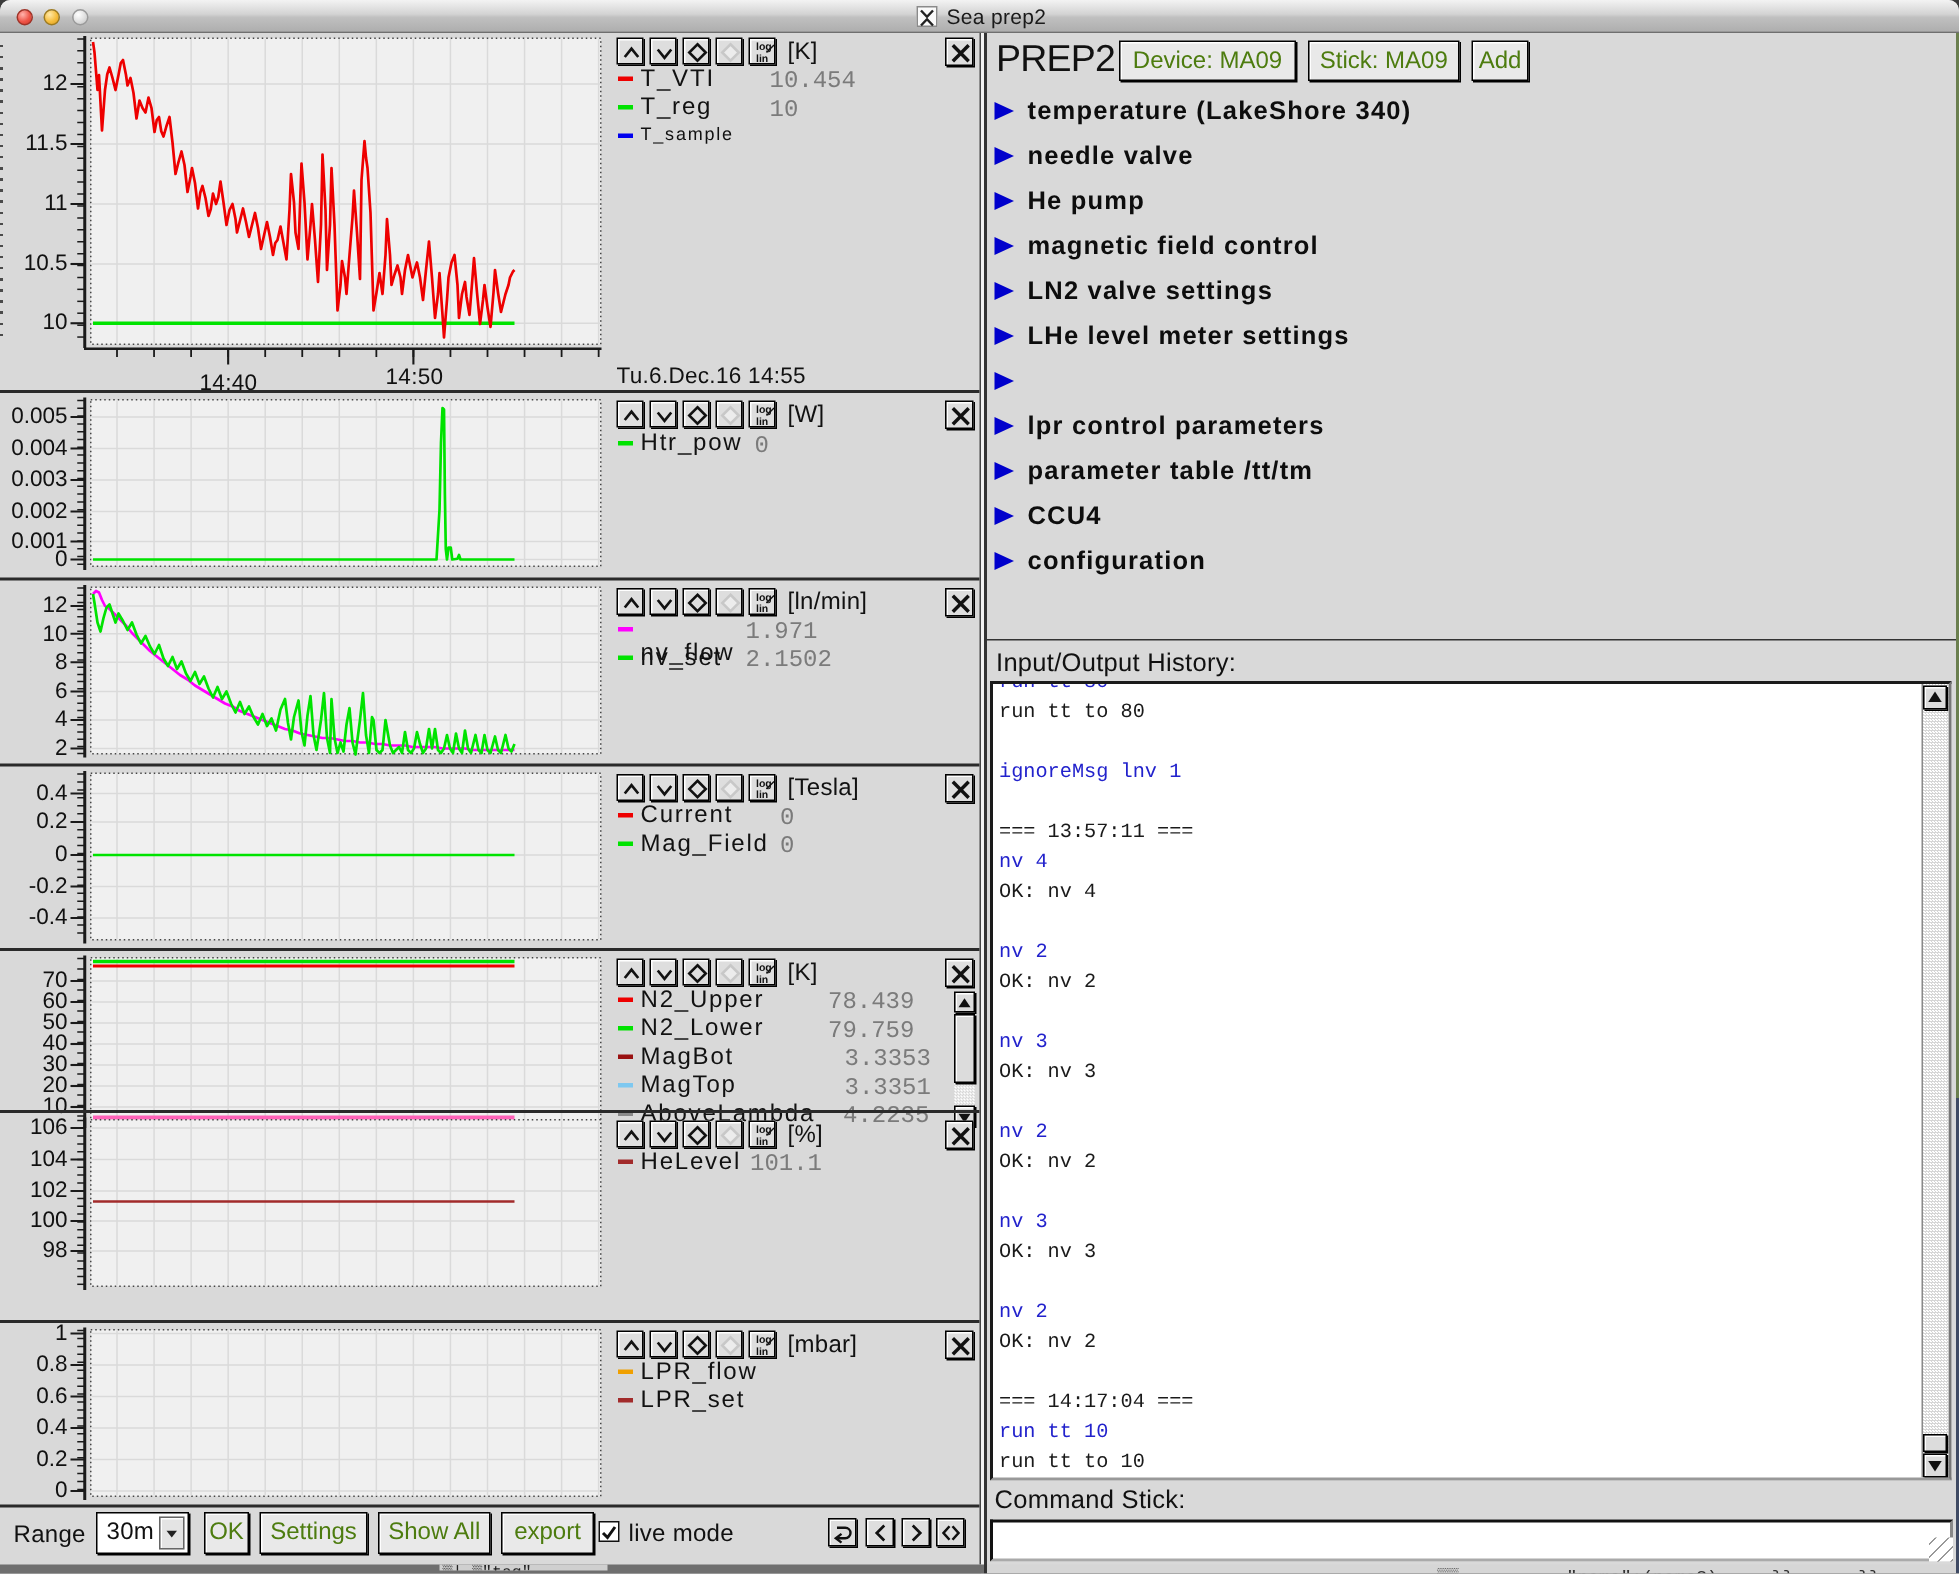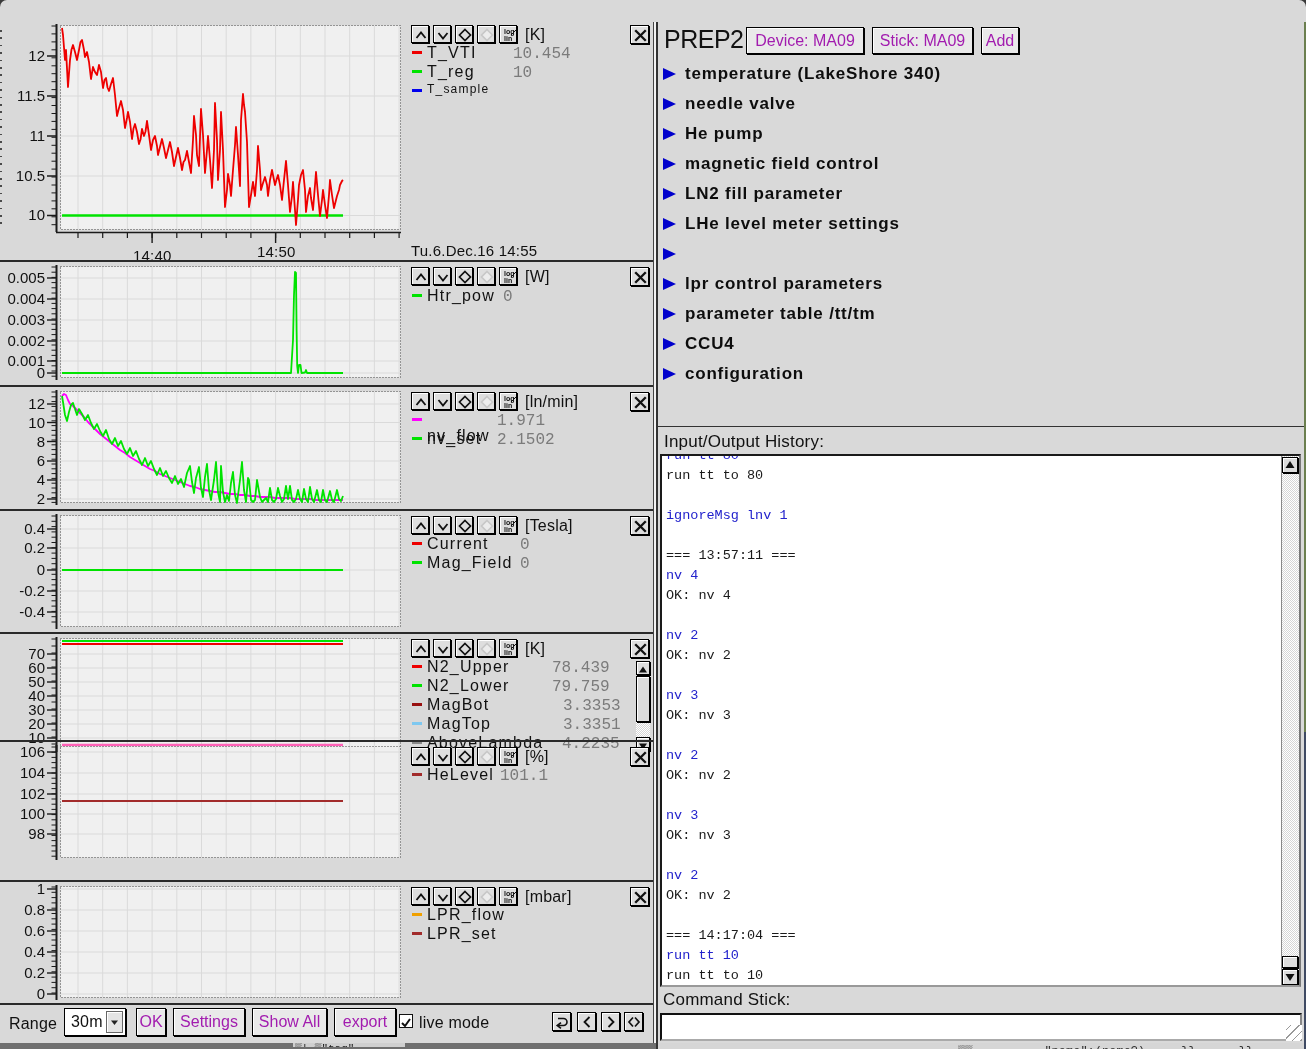--- a/index.html
+++ b/index.html
@@ -8,30 +8,39 @@
 .titlebar{position:absolute;left:0;top:0;width:1306px;height:22px;
  background:linear-gradient(#f3f3f3,#d3d3d3 45%,#c0c0c0 55%,#aeaeae);border-bottom:1px solid #6f6f6f}
 .tl{position:absolute;top:6px;width:11px;height:11px;border-radius:50%}
 .txt{position:absolute;color:#111;white-space:pre;letter-spacing:0.2px}
 .val{position:absolute;color:#7b7b7b;font-family:"Liberation Mono",monospace;font-size:16px;white-space:pre}
 .yl{position:absolute;right:608px;width:50px;text-align:right;font-size:15px;color:#111}
 .panel{position:absolute;left:0;width:653px}
 .sep{position:absolute;left:0;width:653px;height:2px;background:#2a2a2a}
 .mb{position:absolute;background:#dedede;border:1px solid #000;
  box-shadow:1px 1px 0 0 #000,inset 1px 1px 0 #fff}
-.btn{position:absolute;background:#e9e9e9;border:1px solid #000;color:#a21caf;
+.btn{position:absolute;background:#e9e9e9;border:1px solid #000;color:#4d7c0f;
  box-shadow:1px 1px 0 0 #000,inset 1px 1px 0 #fff;text-align:center}
 .stipple{background-image:conic-gradient(#fff 25%,#d6d6d6 0 50%,#fff 0 75%,#d6d6d6 0);background-size:2px 2px}
 .sbtn{position:absolute;background:#dcdcdc;border:1px solid #000;box-shadow:1px 1px 0 0 #000,inset 1px 1px 0 #fff}
 .mono{font-family:"Liberation Mono",monospace}
 .tri{width:0;height:0;border-left:13px solid #0000cc;border-top:6px solid transparent;border-bottom:6px solid transparent;position:absolute}
 .item{position:absolute;left:27px;font-size:17px;letter-spacing:0.8px;font-weight:bold;color:#0d0d0d;white-space:pre}
 </style></head><body>
 <div class="window">
 
+<div class="titlebar">
+<div class="tl" style="left:11px;background:radial-gradient(circle at 35% 30%,#ffb3ac,#ee5548 55%,#d2372a);border:1px solid #9e3328"></div>
+<div class="tl" style="left:29px;background:radial-gradient(circle at 35% 30%,#ffe9a8,#f5bd3e 55%,#dd9e20);border:1px solid #9d7b22"></div>
+<div class="tl" style="left:48px;background:radial-gradient(circle at 35% 30%,#ffffff,#dcdcdc 60%,#c2c2c2);border:1px solid #9a9a9a"></div>
+<div style="position:absolute;left:611px;top:4px;width:14px;height:14px;background:#fafafa;border:1px solid #8a8a8a"><svg width="12" height="12" viewBox="0 0 12 12">
+          <path d="M2,1 L6,5.2 L10,1 M2,11 L6,6.8 L10,11" stroke="#222" stroke-width="1.6" fill="none"></path>
+        </svg></div>
+<div class="txt" style="left:631px;top:3px;font-size:14px;color:#1a1a1a">Sea prep2</div>
+</div>
 <div class="panel" style="top:22px;height:238px">
       <svg width="653" height="238" viewBox="0 0 653 238" style="position:absolute;left:0;top:0">
         <rect x="60.5" y="3.5" width="340" height="204" fill="#f0f0f0" stroke="#444" stroke-width="1" stroke-dasharray="1 2"></rect>
         <line x1="78.0" y1="4" x2="78.0" y2="207" stroke="#dadada" stroke-width="1"></line>
         <line x1="102.7" y1="4" x2="102.7" y2="207" stroke="#dadada" stroke-width="1"></line>
         <line x1="127.4" y1="4" x2="127.4" y2="207" stroke="#dadada" stroke-width="1"></line>
         <line x1="152.1" y1="4" x2="152.1" y2="207" stroke="#dadada" stroke-width="1"></line>
         <line x1="176.8" y1="4" x2="176.8" y2="207" stroke="#dadada" stroke-width="1"></line>
         <line x1="201.5" y1="4" x2="201.5" y2="207" stroke="#dadada" stroke-width="1"></line>
         <line x1="226.2" y1="4" x2="226.2" y2="207" stroke="#dadada" stroke-width="1"></line>
@@ -739,21 +748,21 @@
       <div class="btn" style="left:323px;top:5px;width:38px;height:27px;font-size:16px;line-height:25px">Add</div>
       <div class="tri" style="left:5px;top:45.5px"></div>
       <div class="item" style="top:42.0px">temperature (LakeShore 340)</div>
       <div class="tri" style="left:5px;top:75.5px"></div>
       <div class="item" style="top:72.0px">needle valve</div>
       <div class="tri" style="left:5px;top:105.5px"></div>
       <div class="item" style="top:102.0px">He pump</div>
       <div class="tri" style="left:5px;top:135.5px"></div>
       <div class="item" style="top:132.0px">magnetic field control</div>
       <div class="tri" style="left:5px;top:165.5px"></div>
-      <div class="item" style="top:162.0px">LN2 fill parameter</div>
+      <div class="item" style="top:162.0px">LN2 valve settings</div>
       <div class="tri" style="left:5px;top:195.5px"></div>
       <div class="item" style="top:192.0px">LHe level meter settings</div>
       <div class="tri" style="left:5px;top:225.5px"></div>
       <div class="tri" style="left:5px;top:255.5px"></div>
       <div class="item" style="top:252.0px">lpr control parameters</div>
       <div class="tri" style="left:5px;top:285.5px"></div>
       <div class="item" style="top:282.0px">parameter table /tt/tm</div>
       <div class="tri" style="left:5px;top:315.5px"></div>
       <div class="item" style="top:312.0px">CCU4</div>
       <div class="tri" style="left:5px;top:345.5px"></div>

